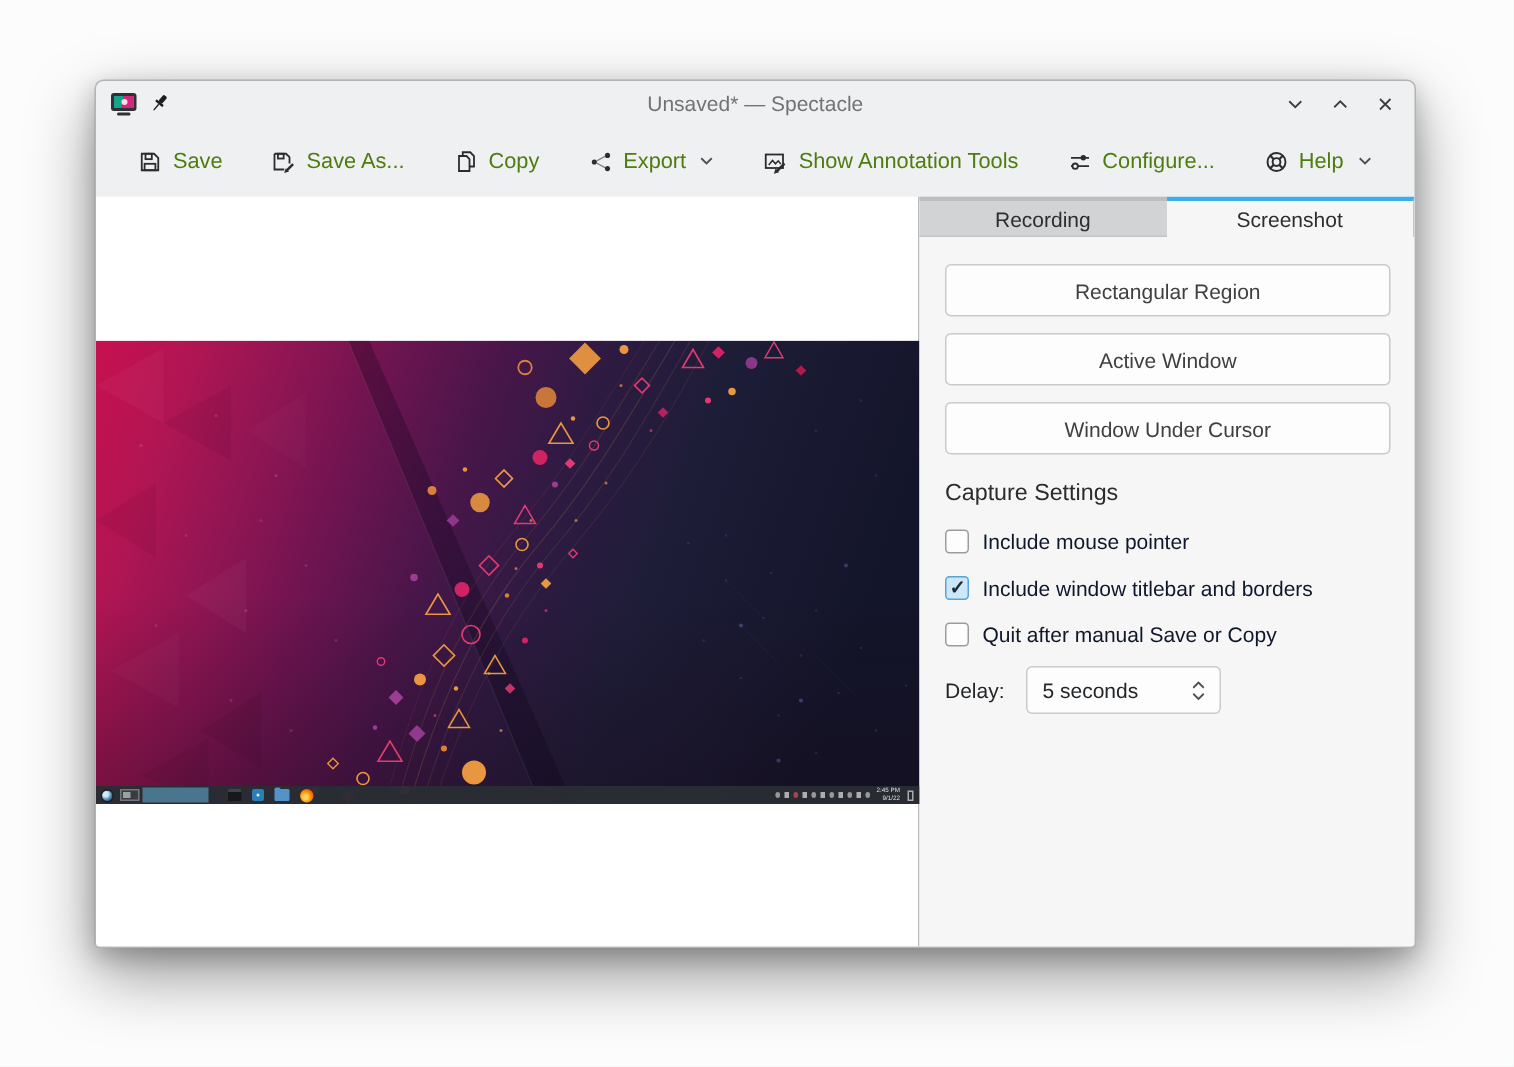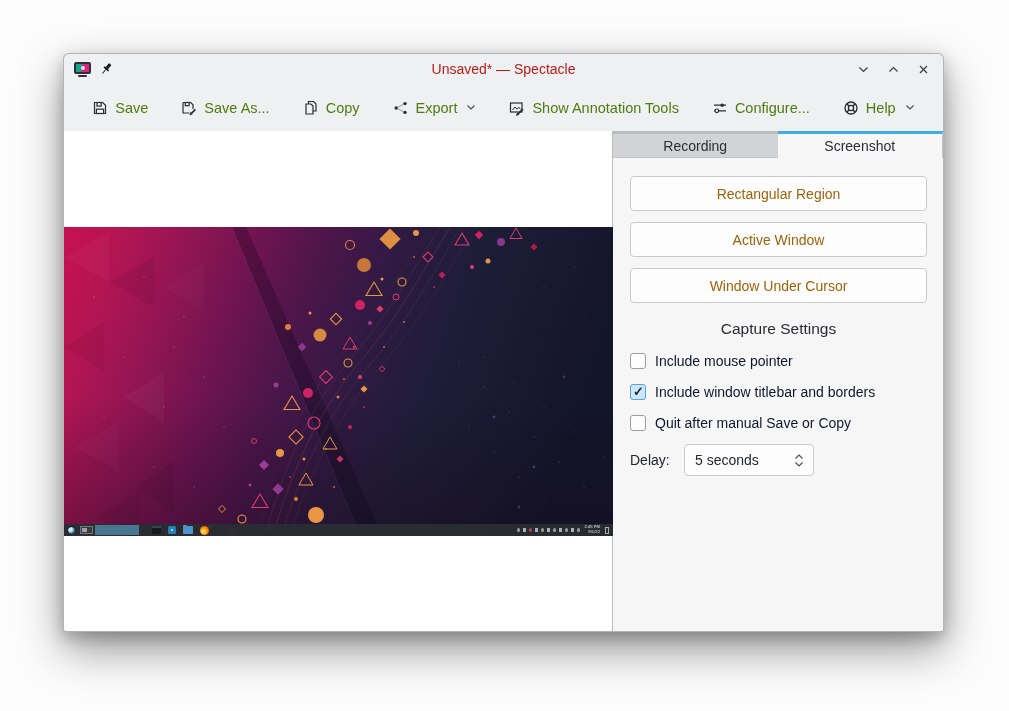--- a/index.html
+++ b/index.html
@@ -32,21 +32,21 @@
     position:relative;
   }
   .app-icon .screen::after{
     content:""; position:absolute; left:5px; top:2px; width:4px; height:4px;
     border-radius:50%; background:rgba(255,255,255,0.85);
   }
   .app-icon .stand { width:9px; height:2px; background:#2e3134; margin:1px auto 0; border-radius:1px; }
   .pin-btn { width:16px; height:16px; display:flex; align-items:center; justify-content:center; }
   .title {
     position:absolute; left:0; right:0; text-align:center;
-    font-size:14px; color:#b91c1c; pointer-events:none;
+    font-size:14px; color:#737373; pointer-events:none;
   }
   .win-controls { margin-left:auto; display:flex; gap:10px; z-index:2; }
   .win-btn { width:20px; height:20px; display:flex; align-items:center; justify-content:center; }
   
   .toolbar {
     height:47px; flex:0 0 47px;
     display:flex; align-items:center; justify-content:center; gap:33px;
     font-size:14.5px; color:#4d7c0f;
   }
   .tool-item { display:flex; align-items:center; gap:7px; cursor:default; }
@@ -93,23 +93,23 @@
   .tab {
     flex:1; display:flex; align-items:center; justify-content:center;
     background:#d2d3d4; border-top:3px solid #bcbdbe; color:#2b2e30; cursor:default;
   }
   .tab.active { background:#f6f6f7; border-top:3px solid #3daee9; border-right:1px solid #c4c5c6; }
   .tab:not(.active){ border-bottom:1px solid #c4c5c6; }
   .panel-body { padding:18px 16px 0 17px; }
   .mode-btn {
     display:block; width:100%; height:35px; margin-bottom:11px;
     background:#fdfdfd; border:1px solid #c9cacb; border-radius:4px;
-    font-family:inherit; font-size:14px; color:#a16207; text-align:center;
-  }
-  .section-heading { font-size:15.5px; color:#2b2c2e; margin-top:17px; font-weight:400;text-align:center; }
+    font-family:inherit; font-size:14px; color:#404040; text-align:center;
+  }
+  .section-heading { font-size:15.5px; color:#2b2c2e; margin-top:17px; font-weight:400; }
   .check-row { display:flex; align-items:center; margin-top:15px; }
   .check-row:first-of-type { margin-top:16px; }
   .checkbox {
     width:16px; height:16px; border:1px solid #9a9c9e; border-radius:3px;
     background:#fdfdfd; flex:0 0 auto; position:relative;
   }
   .checkbox.checked { background:#cde7f8; border-color:#58a3d6; }
   .checkbox.checked::after {
     content:"✓"; position:absolute; left:2px; top:-1px;
     font-size:13px; font-weight:bold; color:#1d2b36;

